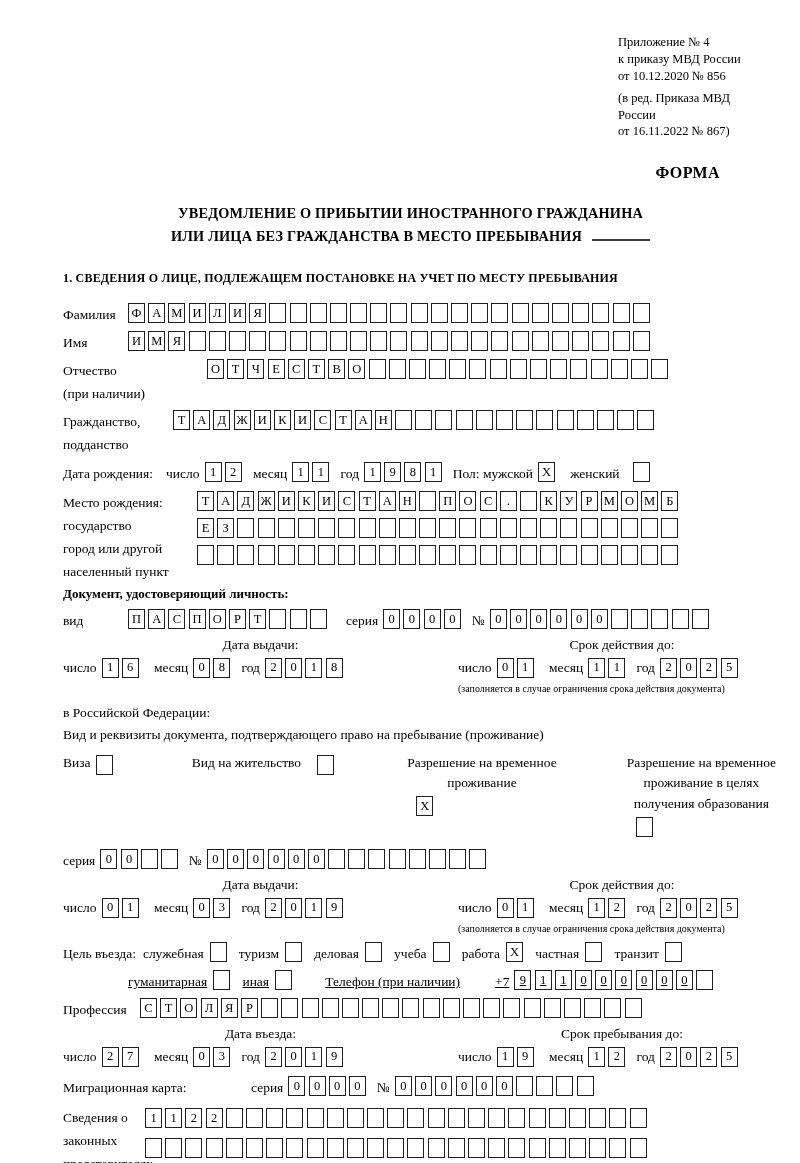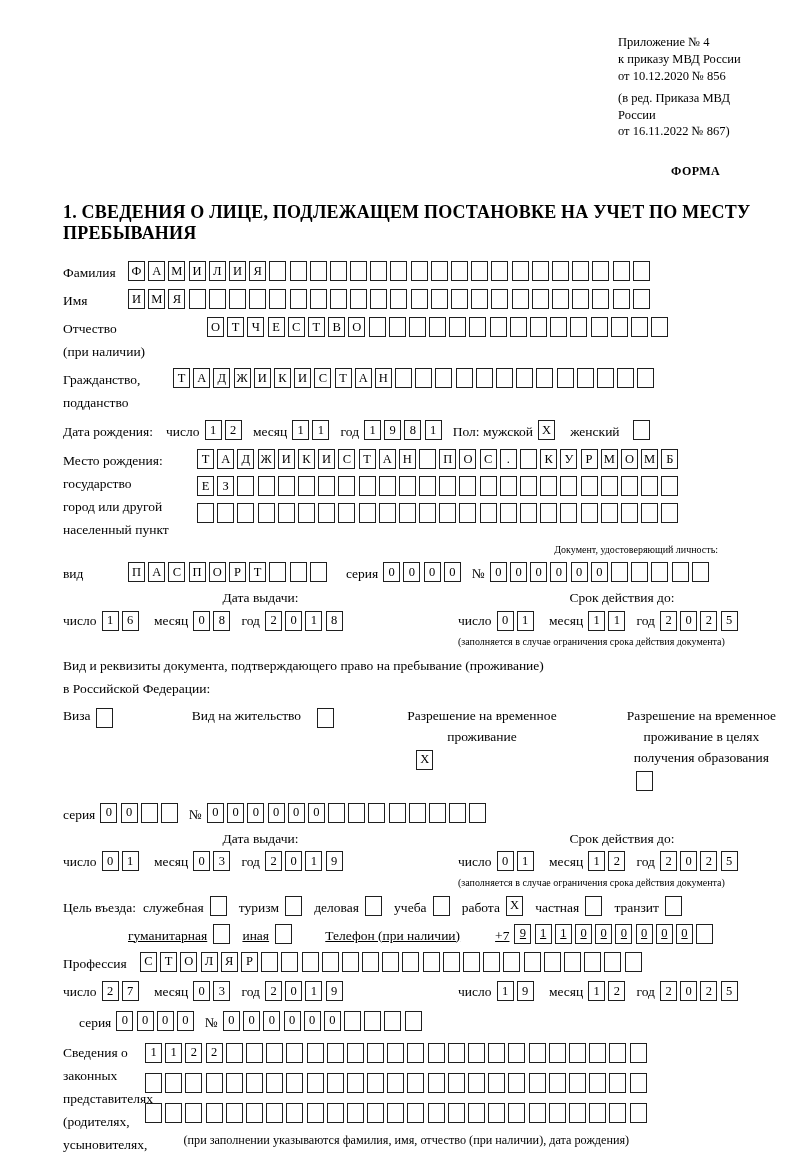--- a/index.html
+++ b/index.html
@@ -7,26 +7,26 @@
   body {
     width: 800px; height: 1163px; overflow: hidden;
     font-family: "Liberation Serif", "DejaVu Serif", serif;
     color: #000; font-size: 13.5px;
   }
   .page { padding: 34px 14px 8px 63px; width: 772px; height: 1163px; }
 
   
   .annex { margin-left: 555px; font-size: 12.5px; line-height: 1.35; }
   .annex-note { margin-top: 5px; }
-  .forma { text-align: right; margin: 24px 38px 0 0; font-weight: bold; font-size: 12px; letter-spacing: .4px; }
+  .forma { text-align: right; margin: 24px 38px 0 0; font-weight: bold; font-size: 16px; letter-spacing: .4px; }
 
   .title { text-align: center; font-weight: bold; font-size: 14.3px; margin-top: 20px; line-height: 1.6; letter-spacing: .2px; }
   .title-underline { display: inline-block; width: 58px; border-bottom: 2px solid #3a3a3a; height: 14px; margin-left: 10px; }
 
-  .section-heading { font-weight: bold; font-size: 18px; margin: 23px 0 17px; letter-spacing: .2px; }
+  .section-heading { font-weight: bold; font-size: 12px; margin: 23px 0 17px; letter-spacing: .2px; }
 
   
   .frow { display: flex; align-items: flex-start; margin-bottom: 5px; }
   .flabel { flex: none; line-height: 23px; white-space: nowrap; }
   .lline { display: block; }
   .w65 { width: 65px; } .w77 { width: 77px; } .w82 { width: 82px; }
   .w110 { width: 110px; } .w134 { width: 134px; } .w144 { width: 144px; } .w170 { width: 172px; }
 
   .cells { display: flex; flex: none; }
   .cell {
@@ -34,21 +34,21 @@
     margin-right: 3.2px; display: flex; align-items: center; justify-content: center;
     font-size: 12.5px; background: #fff;
   }
   .cellcol .cells { margin-bottom: 7px; }
   .repr .cells { margin-bottom: 10px; }
 
   .dlbl { line-height: 23px; white-space: nowrap; margin-right: 5px; }
   .g8 { margin-left: 8px; } .g12 { margin-left: 12px; } .g16 { margin-left: 16px; }
   .g24 { margin-left: 24px; flex-direction: column; } .g30 { margin-left: 30px; }
 
-  .doc-heading { text-align: right; font-weight: normal; font-size: 10px; margin: 3px 40px 7px 0; }
+  .doc-heading { text-align: left; font-weight: bold; font-size: 13px; margin: 3px 40px 7px 0; }
 
   
   .date-row { display: flex; margin: 4px 0 2px; }
   .dhalf-left { flex: none; width: 395px; }
   .dhalf-right { flex: none; width: 328px; }
   .dheading { text-align: center; margin-bottom: 3px; }
   .dgroup { display: flex; align-items: center; }
   .dnote { font-size: 10px; white-space: nowrap; margin: 4px 0 6px; }
 
   
@@ -73,20 +73,24 @@
     <div>Приложение № 4</div>
     <div>к приказу МВД России</div>
     <div>от 10.12.2020 № 856</div>
     <div class="annex-note">
       <div>(в ред. Приказа МВД России</div>
       <div>от 16.11.2022 № 867)</div>
     </div>
   </div>
   <div class="forma">ФОРМА</div>
 
+  <div class="title">
+    <div>УВЕДОМЛЕНИЕ О ПРИБЫТИИ ИНОСТРАННОГО ГРАЖДАНИНА</div>
+    <div><span>ИЛИ ЛИЦА БЕЗ ГРАЖДАНСТВА В МЕСТО ПРЕБЫВАНИЯ</span><span class="title-underline"></span></div>
+  </div>
 
   <div class="section-heading">1. СВЕДЕНИЯ О ЛИЦЕ, ПОДЛЕЖАЩЕМ ПОСТАНОВКЕ НА УЧЕТ ПО МЕСТУ ПРЕБЫВАНИЯ</div>
 
   <div class="frow">
     <span class="flabel w65">Фамилия</span>
     <span class="cells">
         <span class="cell">Ф</span>
         <span class="cell">А</span>
         <span class="cell">М</span>
         <span class="cell">И</span>
@@ -411,22 +415,22 @@
             <span class="cell">0</span>
             <span class="cell">2</span>
             <span class="cell">5</span>
           </span>
       </div>
       <div class="dnote">(заполняется в случае ограничения срока действия документа)</div>
     </div>
   </div>
 
   <div class="intro">
+    <div>в Российской Федерации:</div>
     <div>Вид и реквизиты документа, подтверждающего право на пребывание (проживание)</div>
-    <div>в Российской Федерации:</div>
   </div>
 
   <div class="opt-row">
     <span class="opt">
       <span class="opt-text">Виза</span>
       <span class="cells" style="margin-left:5px;">
           <span class="cell"></span>
         </span>
     </span>
     <span class="opt g30">
@@ -614,20 +618,21 @@
         <span class="cell"></span>
         <span class="cell"></span>
         <span class="cell"></span>
         <span class="cell"></span>
         <span class="cell"></span>
       </span>
   </div>
 
   <div class="date-row">
     <div class="dhalf-left">
+      <div class="dheading">Дата въезда:</div>
       <div class="dgroup">
         <span class="dlbl">число</span>
         <span class="cells">
             <span class="cell">2</span>
             <span class="cell">7</span>
           </span>
         <span class="dlbl g12">месяц</span>
         <span class="cells">
             <span class="cell">0</span>
             <span class="cell">3</span>
@@ -635,20 +640,21 @@
         <span class="dlbl g8">год</span>
         <span class="cells">
             <span class="cell">2</span>
             <span class="cell">0</span>
             <span class="cell">1</span>
             <span class="cell">9</span>
           </span>
       </div>
     </div>
     <div class="dhalf-right">
+      <div class="dheading">Срок пребывания до:</div>
       <div class="dgroup">
         <span class="dlbl">число</span>
         <span class="cells">
             <span class="cell">1</span>
             <span class="cell">9</span>
           </span>
         <span class="dlbl g12">месяц</span>
         <span class="cells">
             <span class="cell">1</span>
             <span class="cell">2</span>
@@ -658,20 +664,21 @@
             <span class="cell">2</span>
             <span class="cell">0</span>
             <span class="cell">2</span>
             <span class="cell">5</span>
           </span>
       </div>
     </div>
   </div>
 
   <div class="frow" style="margin-top:8px;">
+    <span class="flabel w170">Миграционная карта:</span>
     <span class="dlbl g16">серия</span>
     <span class="cells">
         <span class="cell">0</span>
         <span class="cell">0</span>
         <span class="cell">0</span>
         <span class="cell">0</span>
       </span>
     <span class="dlbl g8">№</span>
     <span class="cells">
         <span class="cell">0</span>

